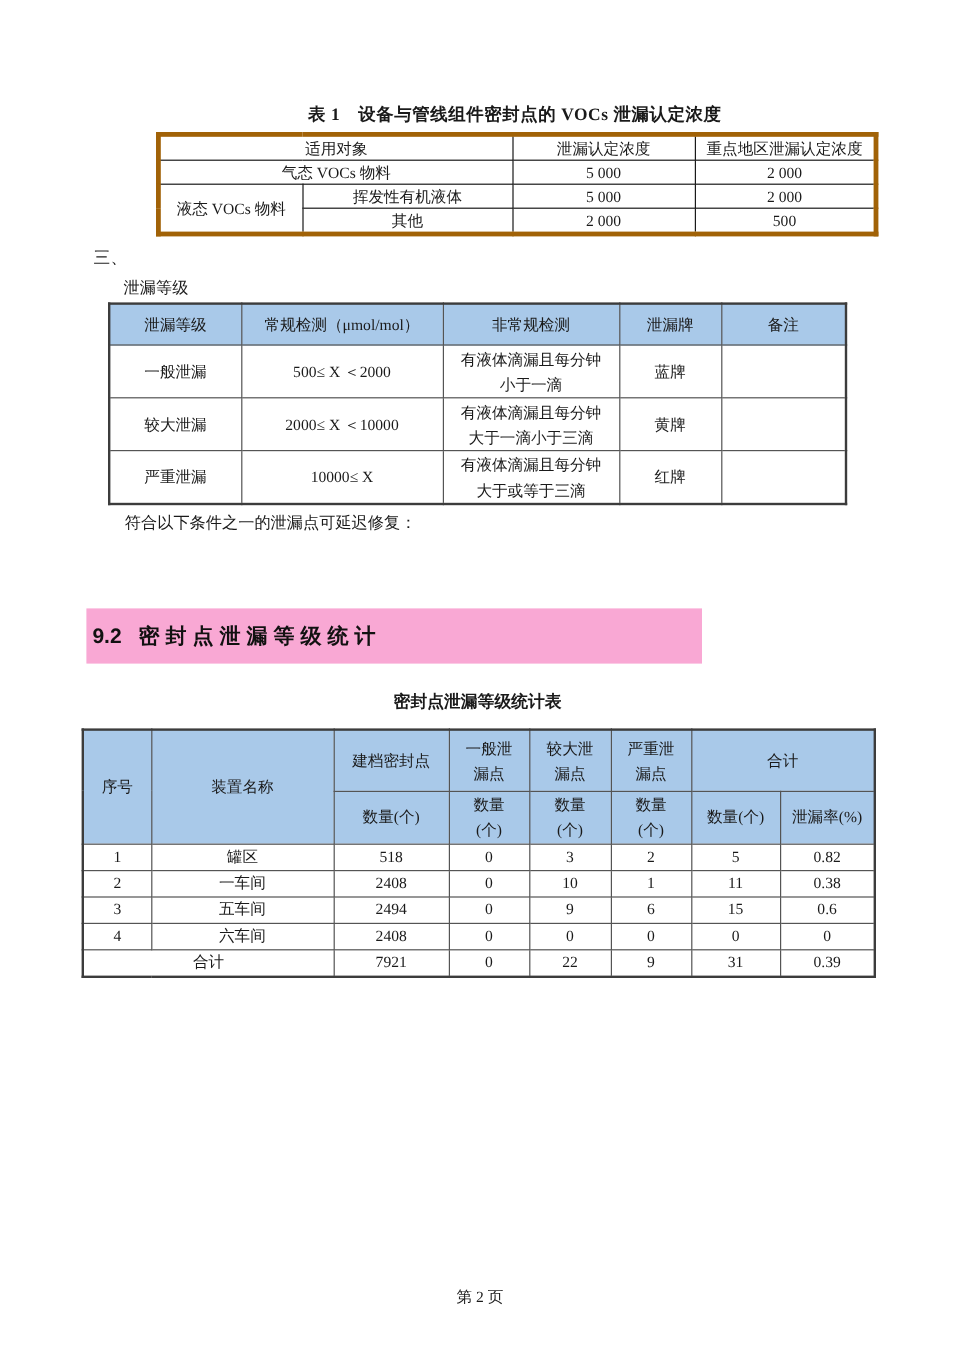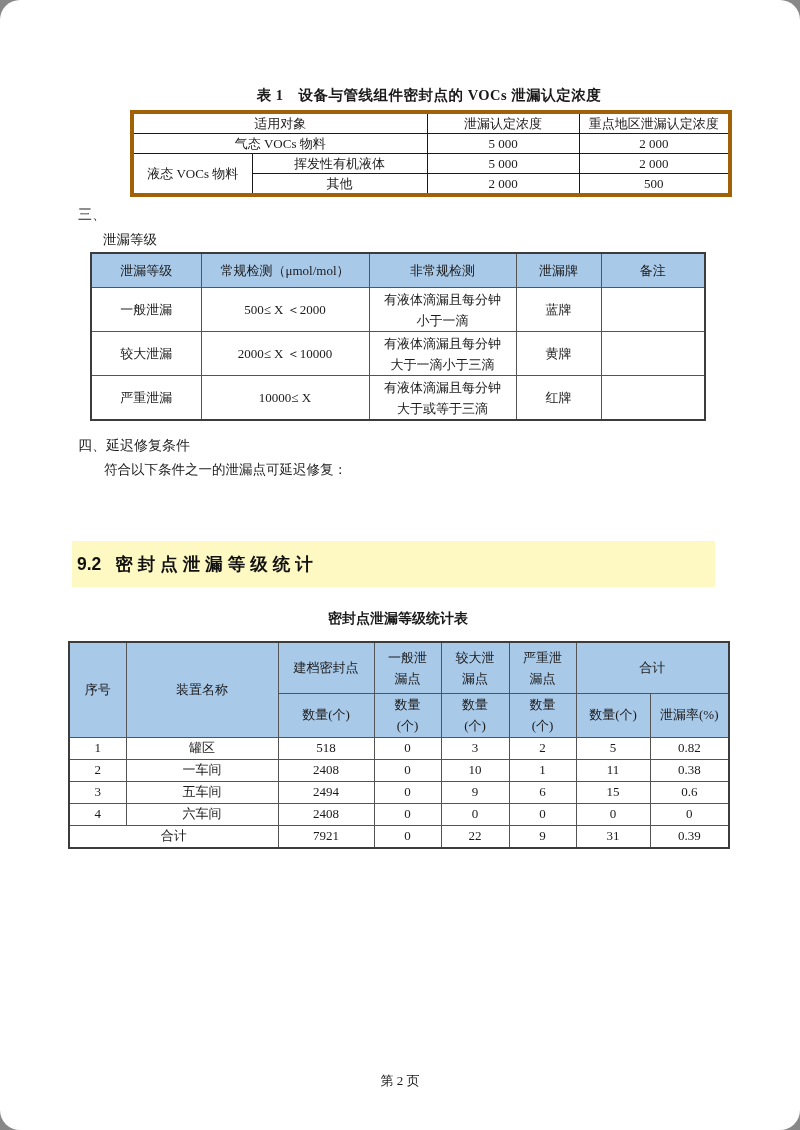--- a/index.html
+++ b/index.html
@@ -1,20 +1,20 @@
 <!DOCTYPE html>
 <html><head>
 <meta charset="utf-8">
 <style>
   html,body{margin:0;padding:0;}
   body{background:#888;}
   .page{
     width:800px;height:1130px;background:#ffffff;position:relative;
     font-family:"Liberation Serif","DejaVu Serif",serif;color:#1a1a1a;
-    overflow:hidden;margin:0 auto;border-radius:20px;
+    overflow:hidden;margin:0 auto;
   }
   
   .t1-title{margin:86px 0 0 130px;width:598px;text-align:center;
     font-size:14.5px;font-weight:bold;letter-spacing:0.5px;}
   .t1-unit{margin:9px 0 0 130px;width:598px;text-align:right;font-size:12.5px;}
   table{border-collapse:collapse;table-layout:fixed;}
   .t1{margin:5px 0 0 130px;width:598px;font-size:13px;
     border:4px solid #a16207;}
   .t1 td{border:1px solid #1a1a1a;text-align:center;vertical-align:middle;
     height:19px;padding:0 2px;}
@@ -27,21 +27,21 @@
   .leak thead th{background:#a9c9e9;height:33px;}
   .leak tbody td{height:43px;}
   .pre{white-space:pre-line;line-height:21px;}
   
   .sec4-head{margin:16px 0 0 78px;font-size:14px;}
   .sec4-intro{margin:6px 0 0 104px;font-size:13.5px;}
   .sec4-items{margin:4px 0 0 117px;width:614px;font-size:13.5px;}
   .sec4-item{padding-left:17px;text-indent:-17px;line-height:22.5px;}
   .sec4-num{margin-right:9px;}
   
-  .sec92-bar{margin:62px 0 0 72px;width:643px;height:46px;background:#fef9c3;
+  .sec92-bar{margin:62px 0 0 72px;width:513px;height:46px;background:#f9a8d4;
     display:flex;align-items:center;
     font-family:"Liberation Sans","DejaVu Sans",sans-serif;
     font-weight:bold;font-size:17.5px;color:#111;}
   .sec92-num{margin-left:5px;}
   .sec92-title{margin-left:14px;letter-spacing:5px;}
   .stats-caption{margin:23px 0 0 68px;width:660px;text-align:center;
     font-size:14px;font-weight:bold;}
   
   .stats{margin:13px 0 0 68px;width:660px;font-size:13px;border:2px solid #3c3c3c;}
   .stats td,.stats th{border:1px solid #545454;text-align:center;
@@ -132,21 +132,20 @@
         <td>严重泄漏</td>
         <td>10000≤ X</td>
         <td class="pre">有液体滴漏且每分钟
 大于或等于三滴</td>
         <td>红牌</td>
         <td></td>
       </tr>
     </tbody>
   </table>
 
-  <div class="sec4-head">四、延迟修复条件</div>
   <div class="sec4-intro">符合以下条件之一的泄漏点可延迟修复：</div>
 
   <div class="sec92-bar">
     <span class="sec92-num">9.2</span>
     <span class="sec92-title">密封点泄漏等级统计</span>
   </div>
   <div class="stats-caption">密封点泄漏等级统计表</div>
 
   <table class="stats">
     <colgroup>

